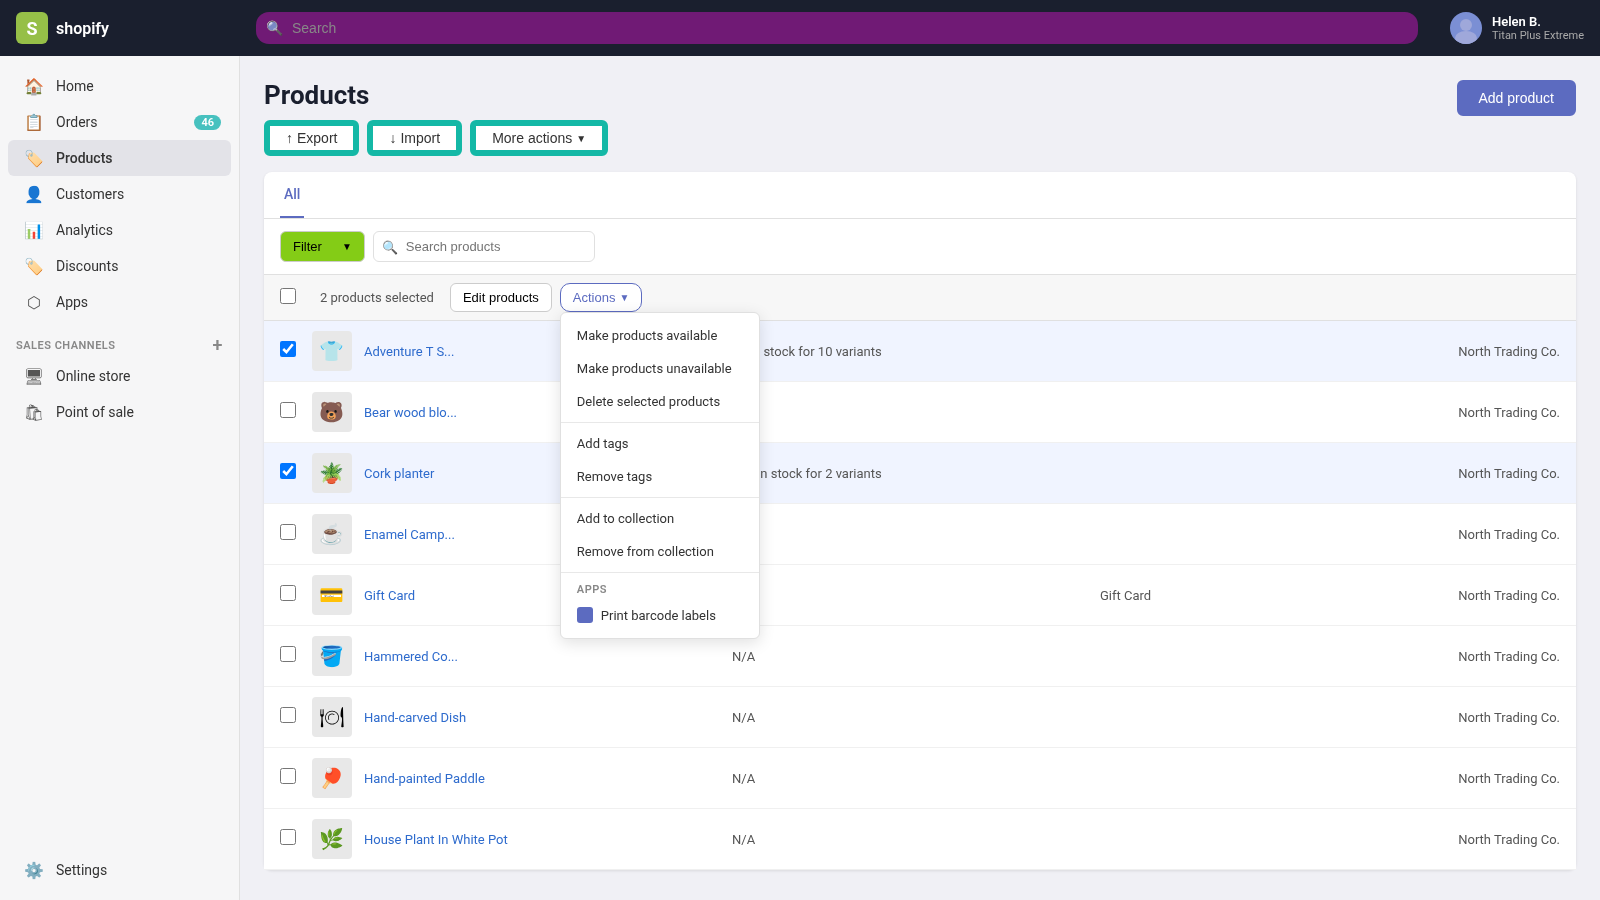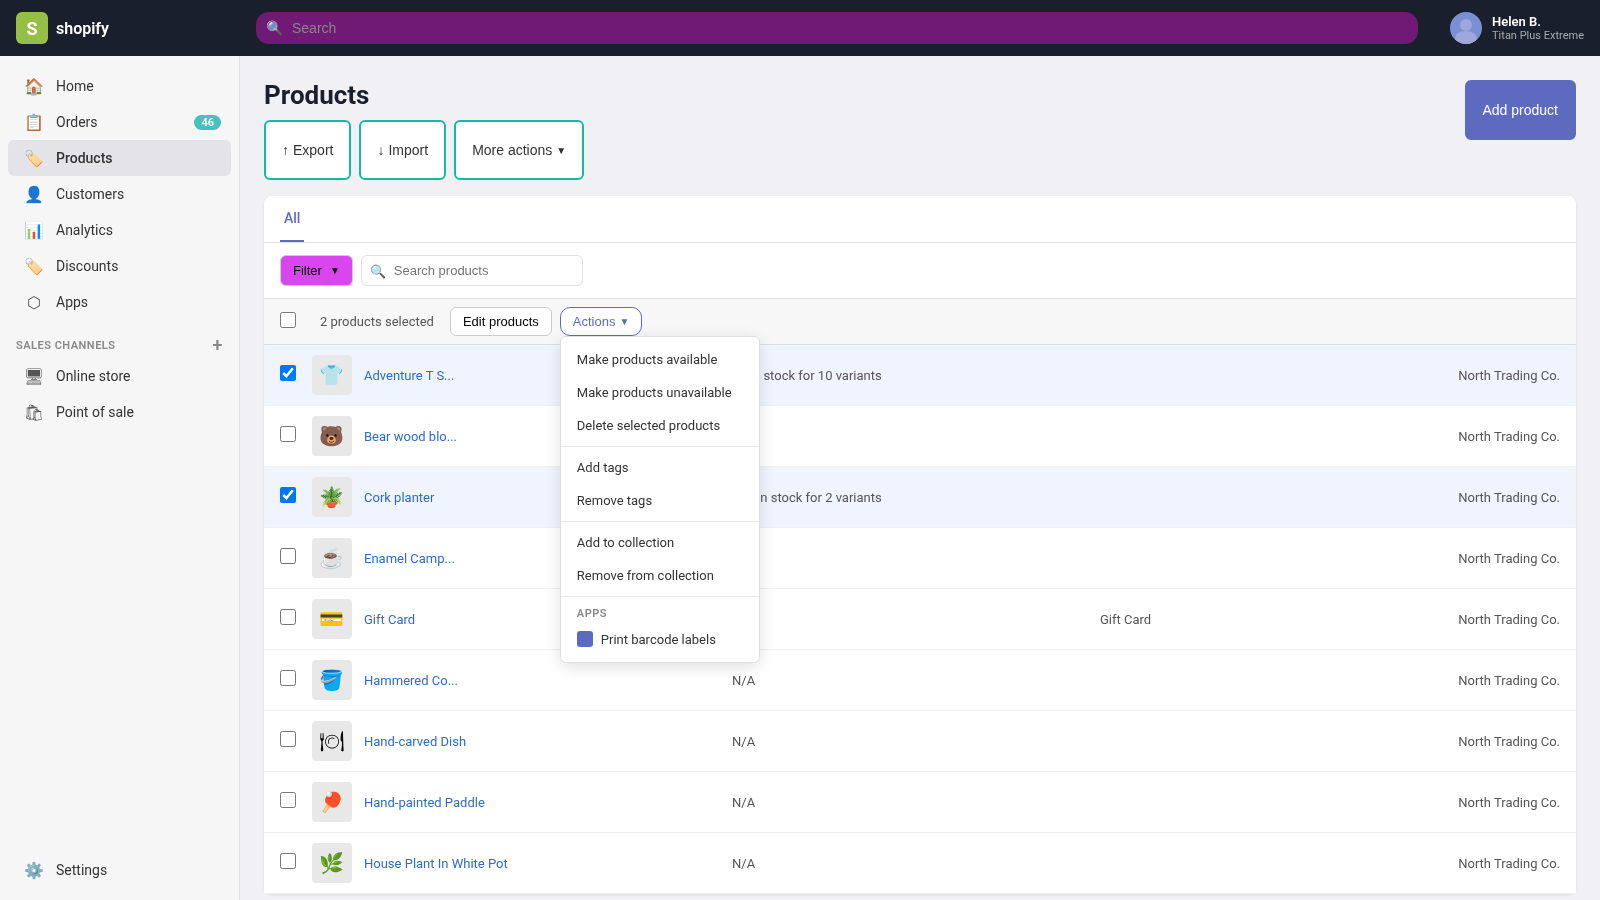--- a/index.html
+++ b/index.html
@@ -66,34 +66,34 @@
       font-size: 11px; font-weight: 600; color: #888; padding: 16px 16px 4px;
       text-transform: uppercase; letter-spacing: 0.5px; display: flex; align-items: center; justify-content: space-between;
     }
     .section-label .add-btn { cursor: pointer; color: #888; font-size: 18px; line-height: 1; }
     .sidebar-bottom { margin-top: auto; }
 
     
     .main-content { margin-left: 240px; flex: 1; padding: 24px; background: #f0f0f5; min-height: calc(900px - 56px); }
     .page-header { display: flex; justify-content: space-between; align-items: flex-start; margin-bottom: 16px; }
     .page-title { font-size: 26px; font-weight: 700; color: #1a1f2e; }
-    .btn { padding: 20px 16px; border-radius: 6px; font-size: 14px; font-weight: 500; cursor: pointer; border: 2px solid #14b8a6; background: white; color: #333; display: flex; align-items: center; gap: 4px; }
+    .btn { padding: 4px 16px; border-radius: 6px; font-size: 14px; font-weight: 500; cursor: pointer; border: 6px solid #14b8a6; background: white; color: #333; display: flex; align-items: center; gap: 4px; }
     .btn-primary { background: #5c6bc0; color: white; border-color: #5c6bc0; }
 
     
     .card { background: white; border-radius: 8px; box-shadow: 0 1px 3px rgba(0,0,0,0.1); }
 
     
     .tabs { display: flex; border-bottom: 1px solid #e0e0e0; padding: 0 16px; }
     .tab { padding: 14px 4px; margin-right: 16px; font-size: 14px; cursor: pointer; color: #555; border-bottom: 2px solid transparent; }
     .tab.active { color: #5c6bc0; border-bottom-color: #5c6bc0; font-weight: 500; }
 
     
     .toolbar { padding: 12px 16px; display: flex; align-items: center; gap: 8px; border-bottom: 1px solid #e0e0e0; position: relative; }
-    .filter-btn { display: flex; align-items: center; gap: 8px; padding: 7px 12px; border: 1px solid #ccc; border-radius: 6px; background: #d946ef; font-size: 13px; cursor: pointer; }
+    .filter-btn { display: flex; align-items: center; gap: 20px; padding: 7px 12px; border: 1px solid #ccc; border-radius: 6px; background: #84cc16; font-size: 13px; cursor: pointer; }
     .search-products { flex: 1; padding: 7px 12px 7px 32px; border: 1px solid #e0e0e0; border-radius: 6px; font-size: 13px; outline: none; color: #555; }
     .search-wrap { flex: 1; position: relative; }
     .search-icon-sm { position: absolute; left: 10px; top: 50%; transform: translateY(-50%); color: #aaa; font-size: 13px; }
 
     
     .selection-bar { padding: 8px 16px; display: flex; align-items: center; gap: 8px; border-bottom: 1px solid #e0e0e0; background: #f7f7f7; }
     .checkbox-all { width: 16px; height: 16px; cursor: pointer; }
     .selected-count { font-size: 13px; color: #555; margin-right: 8px; }
     .btn-edit { padding: 6px 12px; border: 1px solid #ccc; border-radius: 6px; background: white; font-size: 13px; cursor: pointer; }
     .btn-actions {

